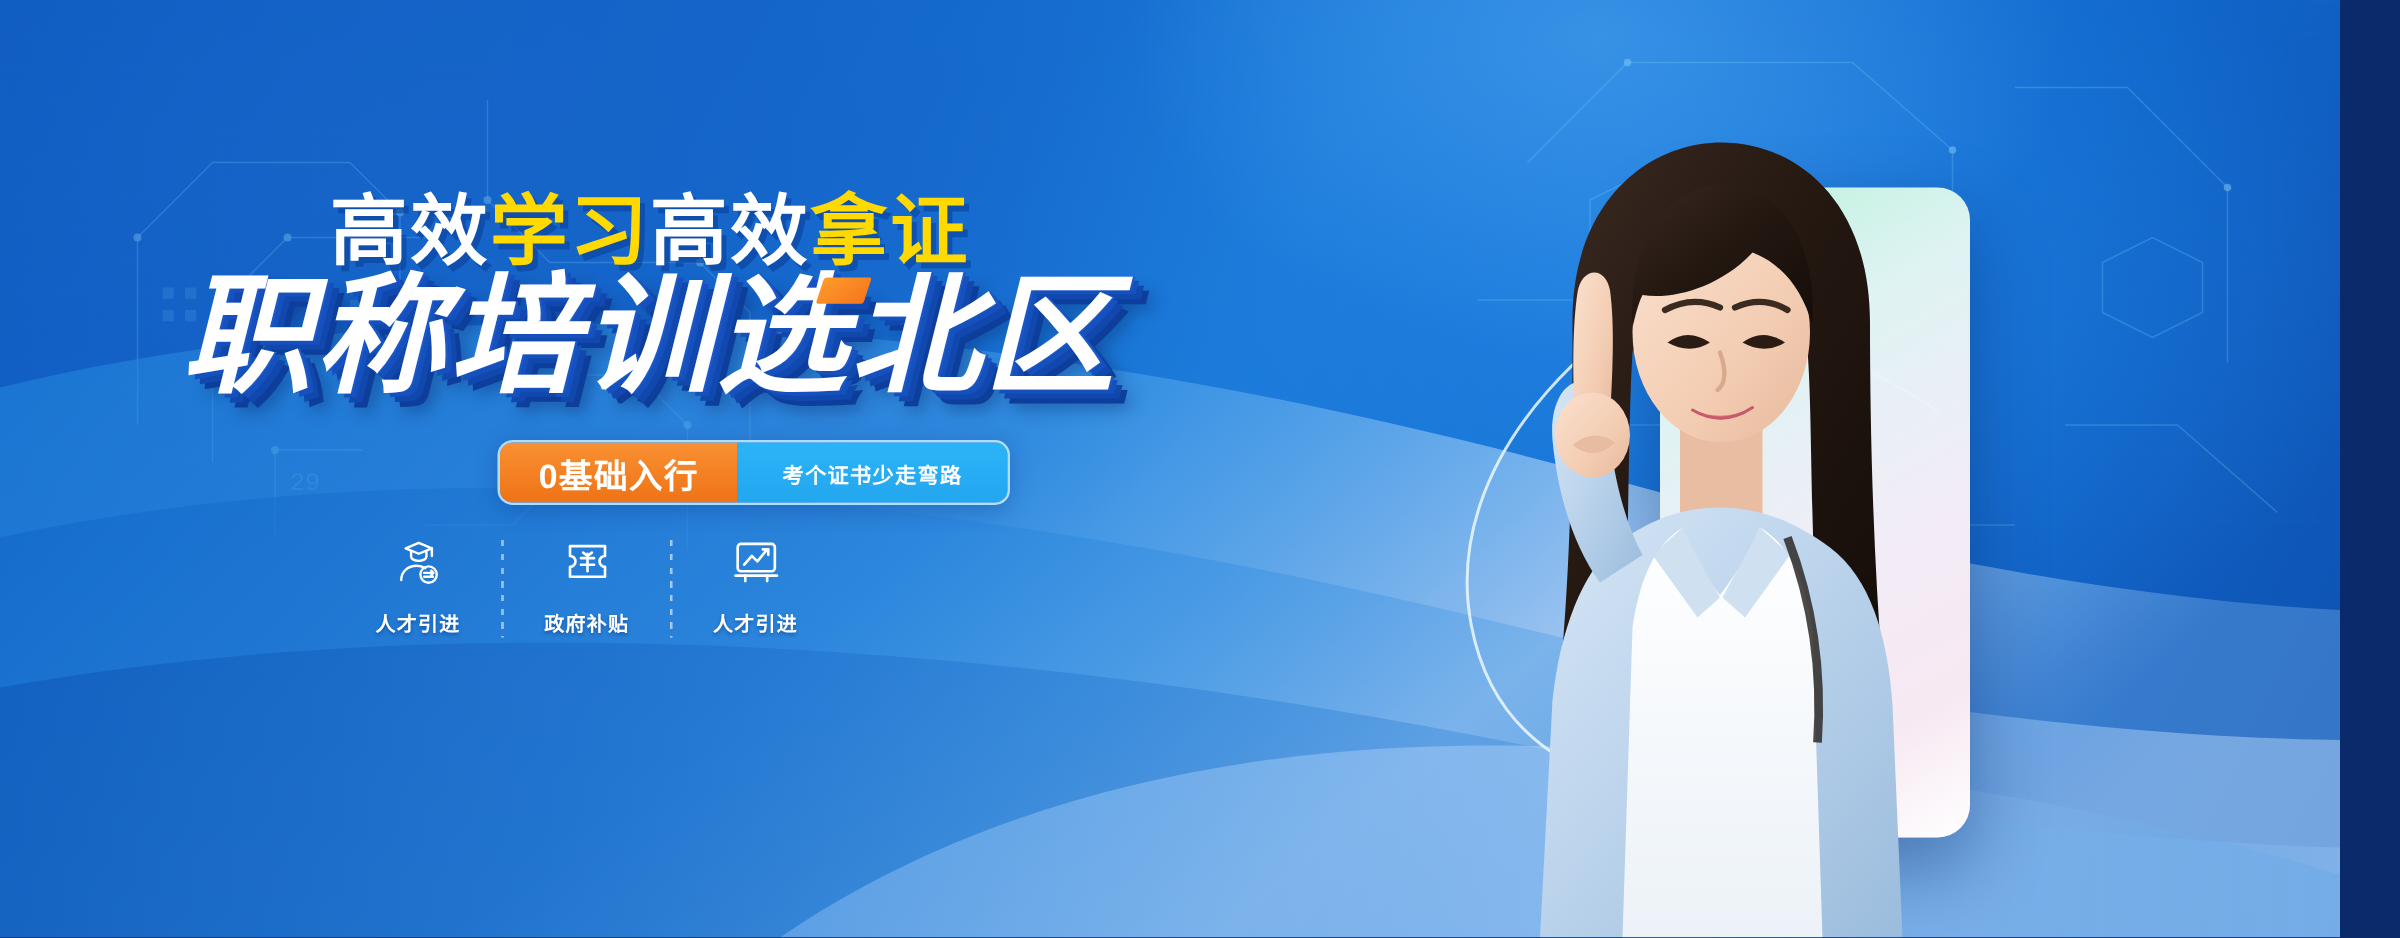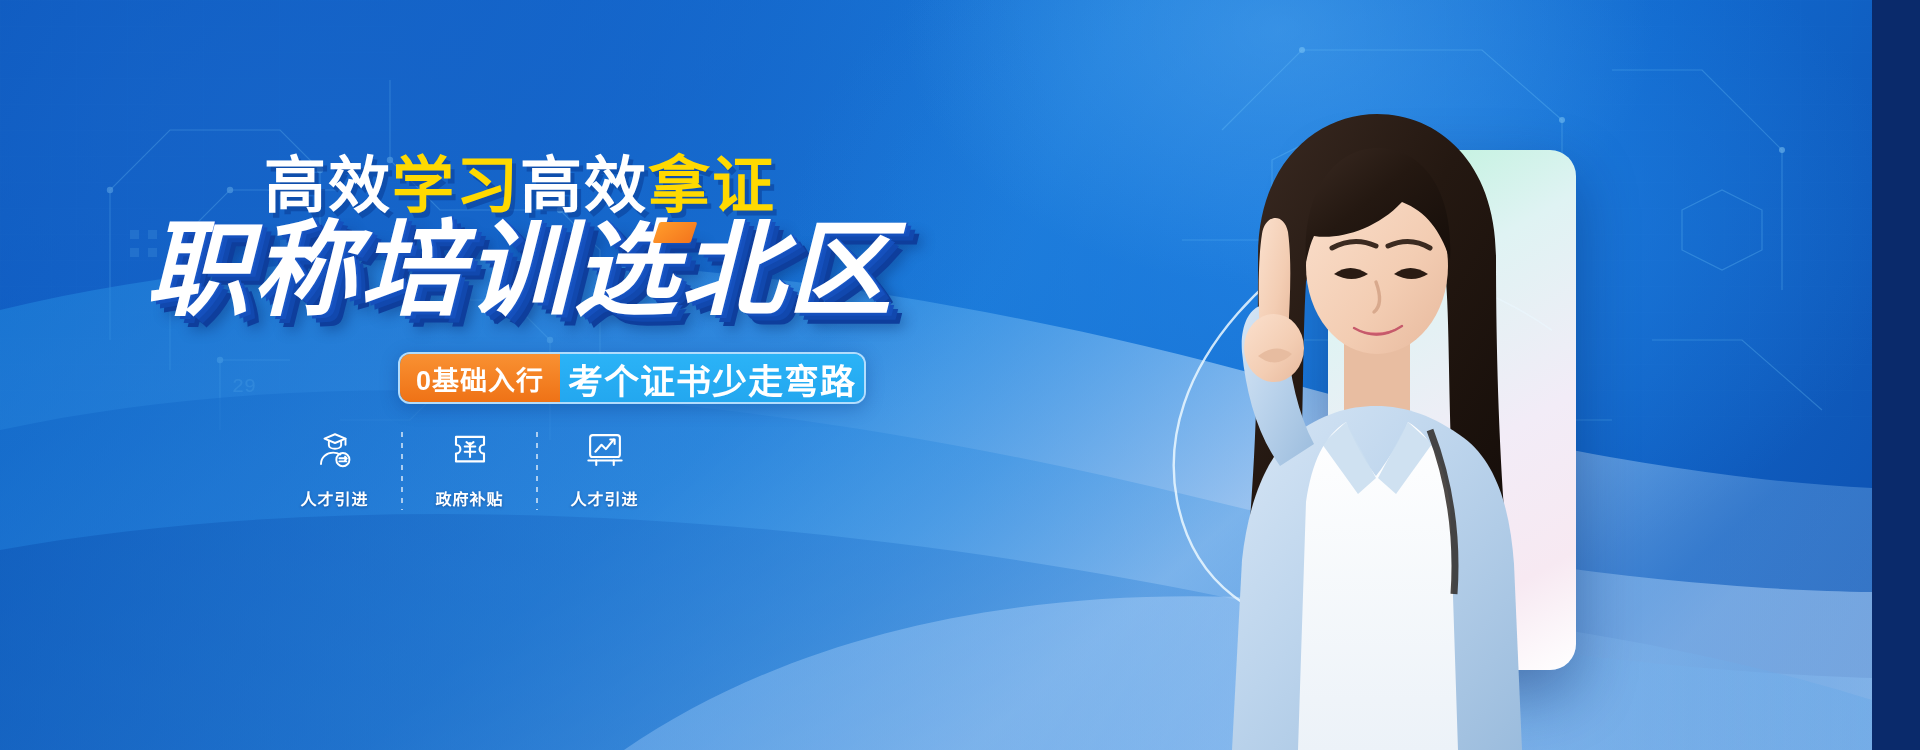--- a/index.html
+++ b/index.html
@@ -97,32 +97,32 @@
     display:flex;align-items:stretch;
     height:52px;
     border:2px solid rgba(190,228,255,.92);
     border-radius:12px;
     overflow:hidden;
     background:linear-gradient(90deg,rgba(40,160,240,.30),rgba(40,160,240,.12));
     box-shadow:0 4px 18px rgba(4,40,110,.28);
   }
   .cta-left{
     display:flex;align-items:center;justify-content:center;
-    padding:0 16px;
+    padding:0 31px;
     background:linear-gradient(180deg,#f99132,#ef7216);
     color:#fff;
     font-size:27px;font-weight:800;letter-spacing:1px;
     white-space:nowrap;
   }
   .cta-right{
     display:flex;align-items:center;justify-content:center;
-    padding:0 8px;
+    padding:0 36px;
     background:linear-gradient(180deg,#2bb3f7,#23a7ef);
     color:#fff;
-    font-size:35px;font-weight:800;letter-spacing:1px;
+    font-size:17px;font-weight:800;letter-spacing:1px;
     white-space:nowrap;
   }
 
   
   .features{
     position:absolute;left:268px;top:428px;
     display:flex;align-items:flex-start;
   }
   .feature{
     width:133px;

